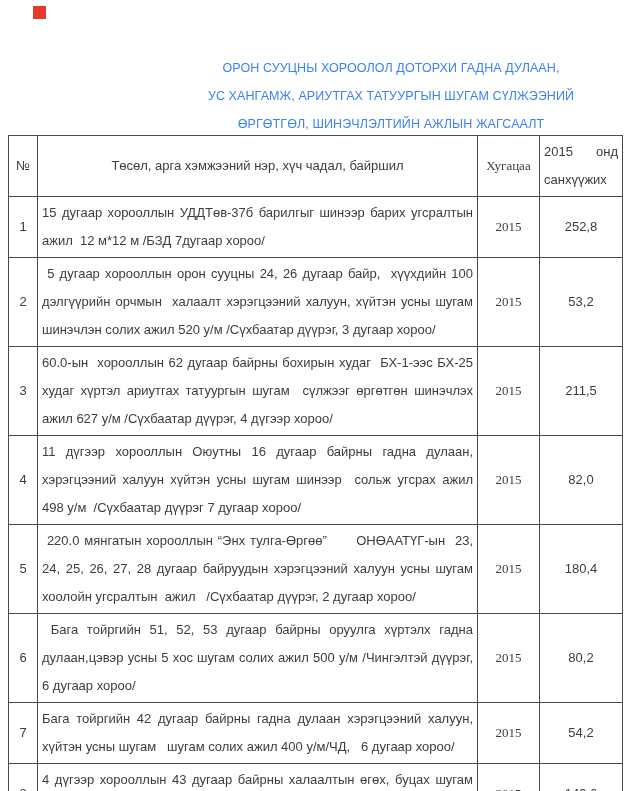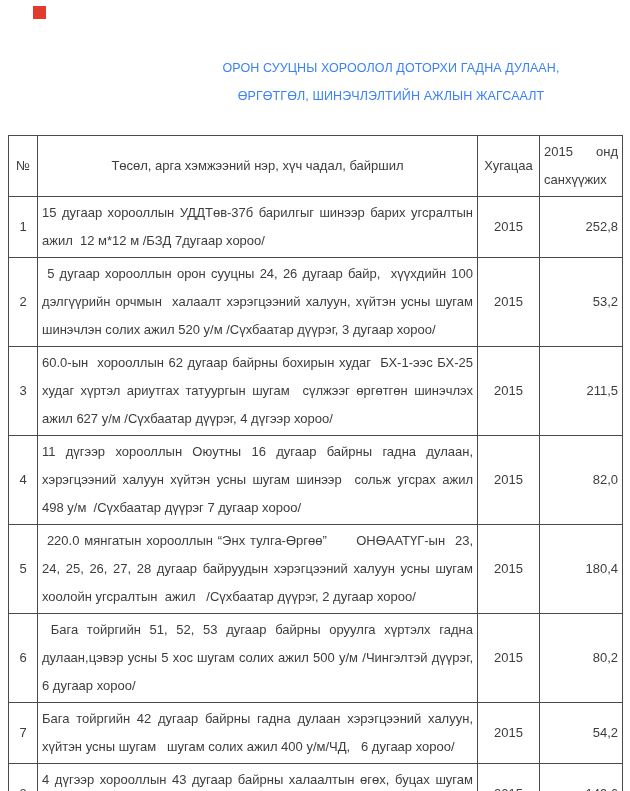--- a/index.html
+++ b/index.html
@@ -55,22 +55,22 @@
     line-height: 28px;
     font-weight: 400;
     color: #3d3d3d;
     vertical-align: middle;
     padding: 2px 4px;
     overflow: hidden;
     word-wrap: break-word;
   }
   .cell-no   { text-align: center; padding: 2px 2px; }
   .cell-name { text-align: justify; padding: 2px 8px 2px 10px; }
-  .cell-year { text-align: center; }
-  .cell-amt  { text-align: right; padding-left: 12px; }
+  .cell-year { text-align: center; font-family: Liberation Serif, serif; }
+  .cell-amt  { text-align: center; padding-left: 12px; }
   .head-name { text-align: center; padding-left: 10px; }
   .head-fin  { text-align: justify; padding: 2px 9px; margin-left: 42px; }
 
   
   tr.r-head { height: 57px; }
   tr.r-1 { height: 60px; }
   tr.r-2 { height: 85px; }
   tr.r-3 { height: 85px; }
   tr.r-4 { height: 85px; }
   tr.r-5 { height: 85px; }
@@ -78,20 +78,21 @@
   tr.r-7 { height: 57px; }
   tr.r-8 { height: 57px; }
 </style>
 </head>
 <body>
 
 <div class="red-marker" style="background: rgb(226, 59, 46);"></div>
 
 <div class="doc-title">
   <div>ОРОН СУУЦНЫ ХОРООЛОЛ ДОТОРХИ ГАДНА ДУЛААН,</div>
+  <div>УС ХАНГАМЖ, АРИУТГАХ ТАТУУРГЫН ШУГАМ СҮЛЖЭЭНИЙ</div>
   <div>ӨРГӨТГӨЛ, ШИНЭЧЛЭЛТИЙН АЖЛЫН ЖАГСААЛТ</div>
 </div>
 
 <table class="main-table">
   <colgroup>
     <col class="col-no">
       <col class="col-name">
       <col class="col-year">
       <col class="col-amt">
   </colgroup>

